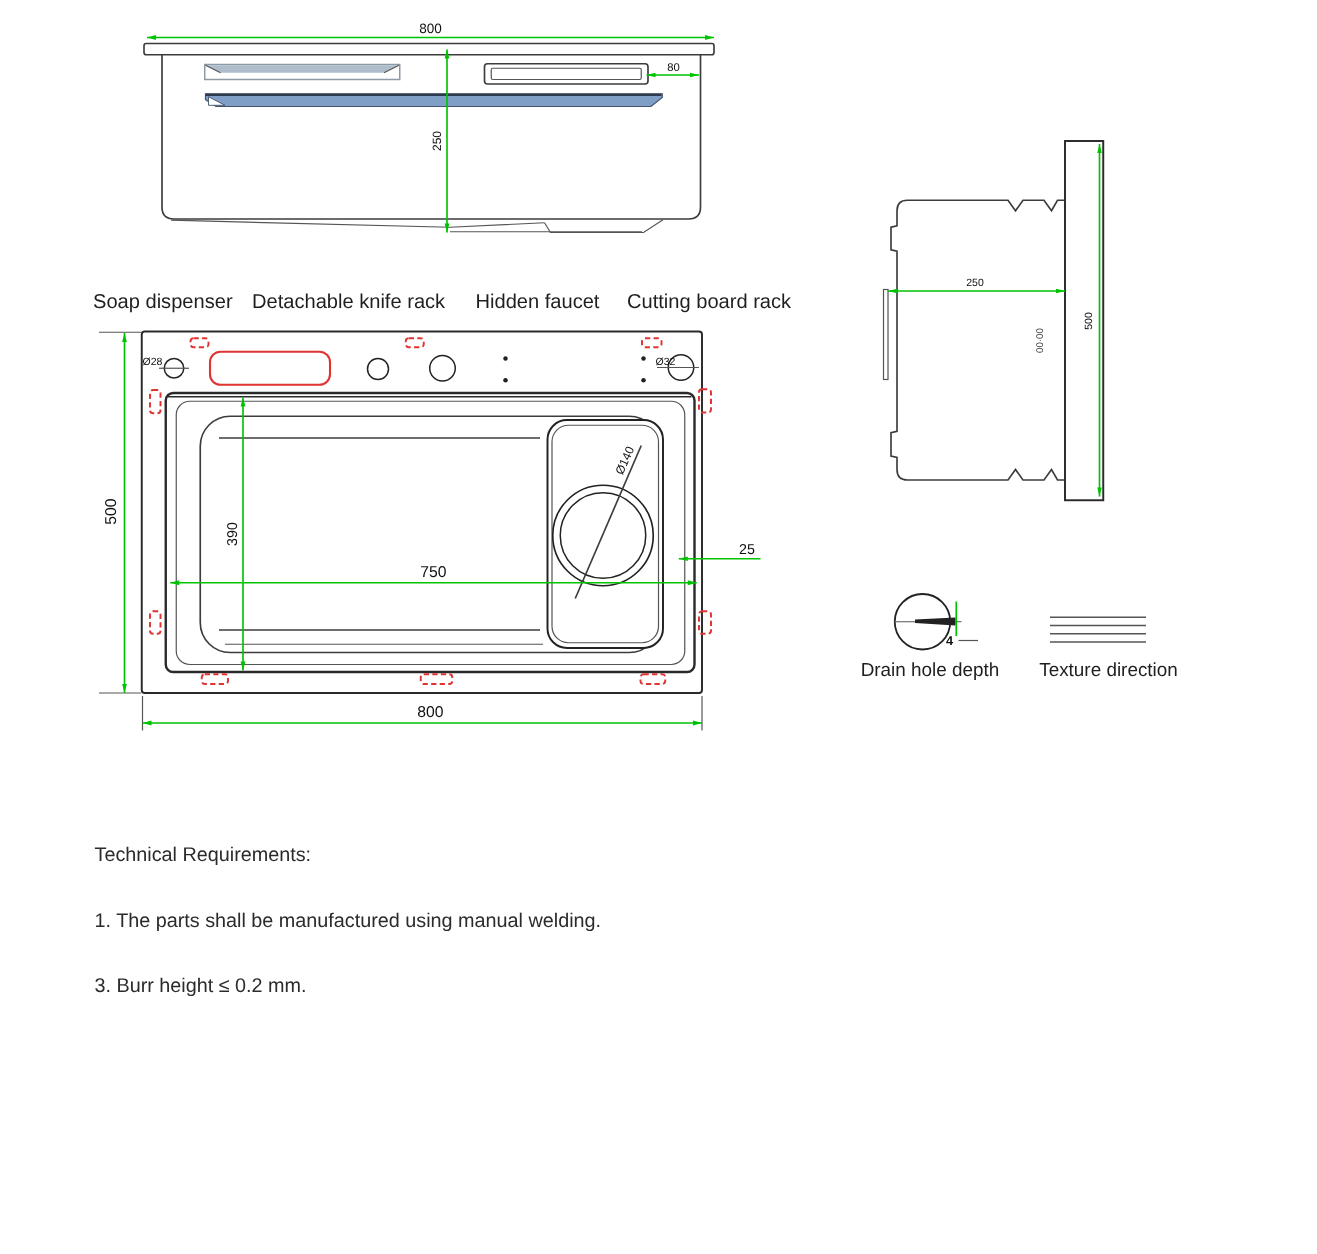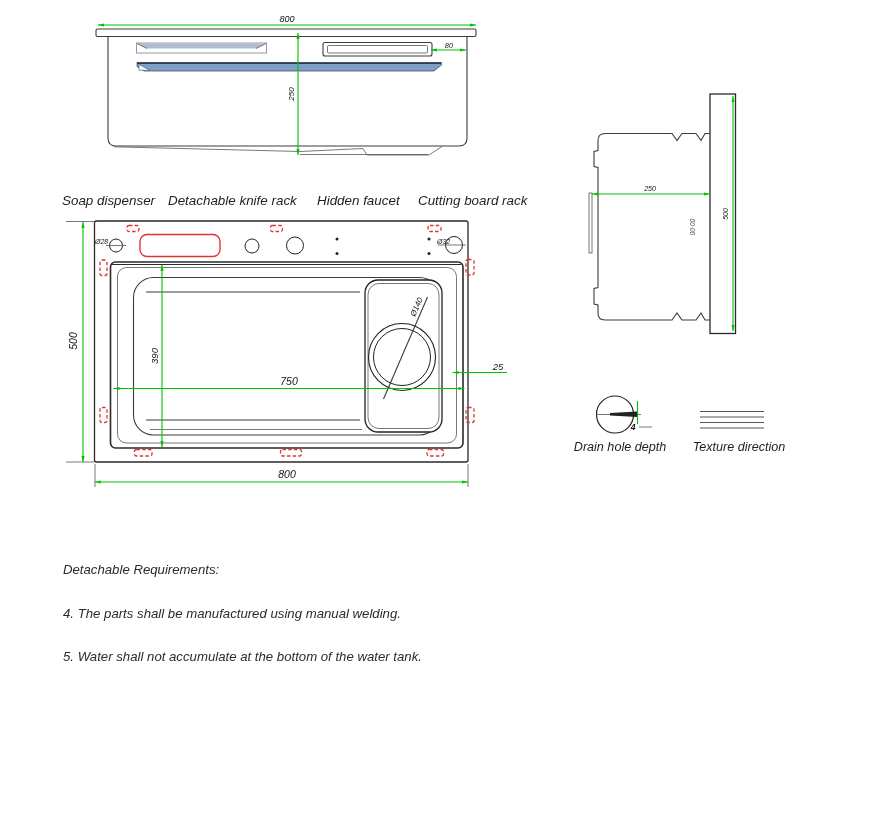--- a/index.html
+++ b/index.html
@@ -1,17 +1,17 @@
 <!DOCTYPE html>
 <html><head>
 <meta charset="utf-8">
 <style>
   html,body{margin:0;padding:0;background:#ffffff;}
   body{width:878px;height:836px;position:relative;font-family:"Liberation Sans",sans-serif;}
-  #stage{position:absolute;left:0;top:0;width:878px;height:836px;background:#fff;overflow:hidden;font-style:italic;}
+  #stage{position:absolute;left:0;top:0;width:878px;height:836px;background:#fff;overflow:hidden;}
   svg{position:absolute;left:0;top:0;}
   .ln{stroke:#3c3c3c;stroke-width:1.1;fill:none;}
   .ln2{stroke:#2a2a2a;stroke-width:1.3;fill:none;}
   .thin{stroke:#555;stroke-width:0.8;fill:none;}
   .dim{stroke:#00c300;stroke-width:1.1;fill:none;}
   .dimf{fill:#00c300;stroke:none;}
   .red{stroke:#e23333;stroke-width:1.4;fill:none;}
   .reddash{stroke:#e23333;stroke-width:1.3;fill:none;stroke-dasharray:3.5 2.2;}
   .dtxt{fill:#111;font-family:"Liberation Sans",sans-serif;}
   .callout{fill:#1f1f1f;font-size:13.4px;font-family:"Liberation Sans",sans-serif;}
@@ -197,18 +197,18 @@
       <line x1="700" y1="417" x2="764" y2="417"></line>
       <line x1="700" y1="422.5" x2="764" y2="422.5"></line>
       <line x1="700" y1="428" x2="764" y2="428"></line>
     </g>
     <text class="dlabel" x="739" y="450.5" text-anchor="middle">Texture direction</text>
   </g>
 
 </svg>
 
 <div id="tech">
-  <p>Detachable Requirements:</p>
-  <p>4. The parts shall be manufactured using manual welding.</p>
-  <p>5. Water shall not accumulate at the bottom of the water tank.</p>
+  <p>Technical Requirements:</p>
+  <p>1. The parts shall be manufactured using manual welding.</p>
+  <p>3. Burr height ≤ 0.2 mm.</p>
 </div>
 
 </div>
 
 </body></html>

